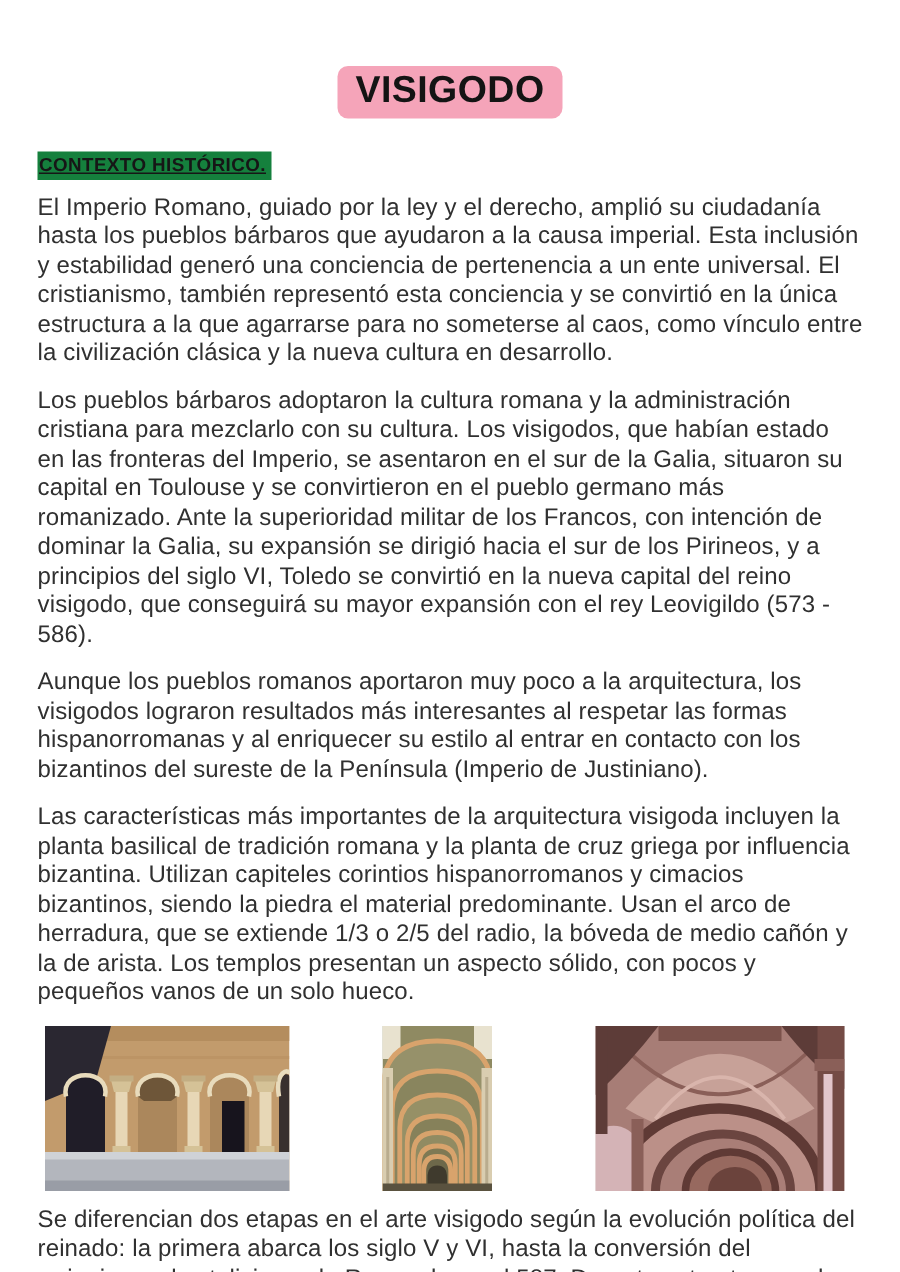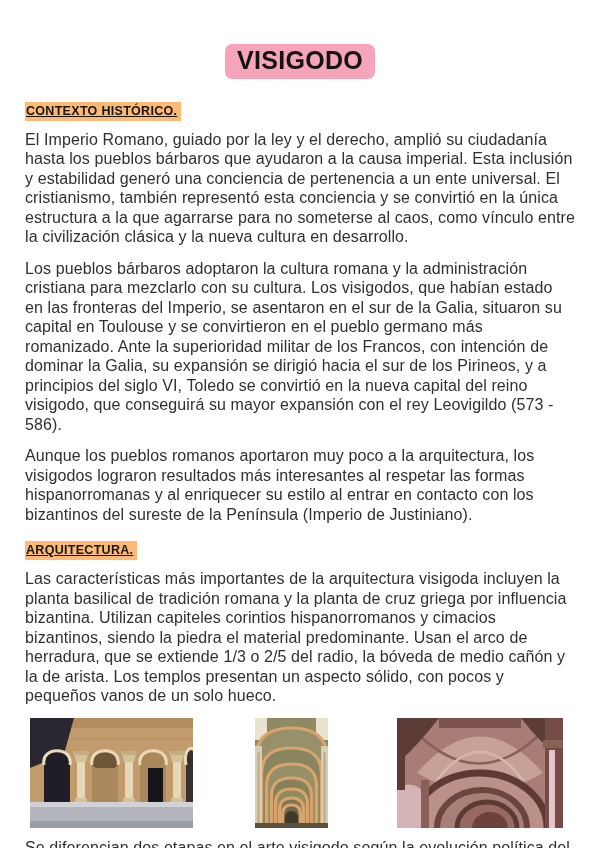--- a/index.html
+++ b/index.html
@@ -20,21 +20,21 @@
     letter-spacing:.3px;
     padding:3px 12px 4px;
     border-radius:7px;
     line-height:1.1;
     margin-bottom:6px;
   }
   
   .heading-row{margin:16px 0 9px;}
   .heading{
     display:inline-block;
-    background:#fdba74;
+    background:#15803d;
     color:#161616;
     font-size:12.5px;
     font-weight:bold;
     letter-spacing:.3px;
     text-decoration:underline;
     padding:2px 4px 3px 1px;
   }
   
   p.body{
     font-size:16px;
@@ -64,23 +64,20 @@
   </div>
 
   <div class="heading-row">
     <span class="heading">CONTEXTO HISTÓRICO.</span>
   </div>
 
   <p class="body">El Imperio Romano, guiado por la ley y el derecho, amplió su ciudadanía hasta los pueblos bárbaros que ayudaron a la causa imperial. Esta inclusión y estabilidad generó una conciencia de pertenencia a un ente universal. El cristianismo, también representó esta conciencia y se convirtió en la única estructura a la que agarrarse para no someterse al caos, como vínculo entre la civilización clásica y la nueva cultura en desarrollo.</p>
   <p class="body">Los pueblos bárbaros adoptaron la cultura romana y la administración cristiana para mezclarlo con su cultura. Los visigodos, que habían estado en las fronteras del Imperio, se asentaron en el sur de la Galia, situaron su capital en Toulouse y se convirtieron en el pueblo germano más romanizado. Ante la superioridad militar de los Francos, con intención de dominar la Galia, su expansión se dirigió hacia el sur de los Pirineos, y a principios del siglo VI, Toledo se convirtió en la nueva capital del reino visigodo, que conseguirá su mayor expansión con el rey Leovigildo (573 - 586).</p>
   <p class="body">Aunque los pueblos romanos aportaron muy poco a la arquitectura, los visigodos lograron resultados más interesantes al respetar las formas hispanorromanas y al enriquecer su estilo al entrar en contacto con los bizantinos del sureste de la Península (Imperio de Justiniano).</p>
 
-  <div class="heading-row">
-    <span class="heading">ARQUITECTURA.</span>
-  </div>
 
   <p class="body">Las características más importantes de la arquitectura visigoda incluyen la planta basilical de tradición romana y la planta de cruz griega por influencia bizantina. Utilizan capiteles corintios hispanorromanos y cimacios bizantinos, siendo la piedra el material predominante. Usan el arco de herradura, que se extiende 1/3 o 2/5 del radio, la bóveda de medio cañón y la de arista. Los templos presentan un aspecto sólido, con pocos y pequeños vanos de un solo hueco.</p>
 
   <div class="images-row">
 
     <svg class="fig fig1" viewBox="0 0 163 110" role="img" aria-label="Pórtico de arcos de herradura sobre columnas">
       <rect width="163" height="110" fill="#c29b6c"></rect>
       <rect width="163" height="10" fill="#b48d5e"></rect>
       <rect y="20" width="163" height="2" fill="#b78f60" opacity="0.6"></rect>
       <path d="M0 0 H44 L34 36 L0 50 Z" fill="#2a2731"></path>

